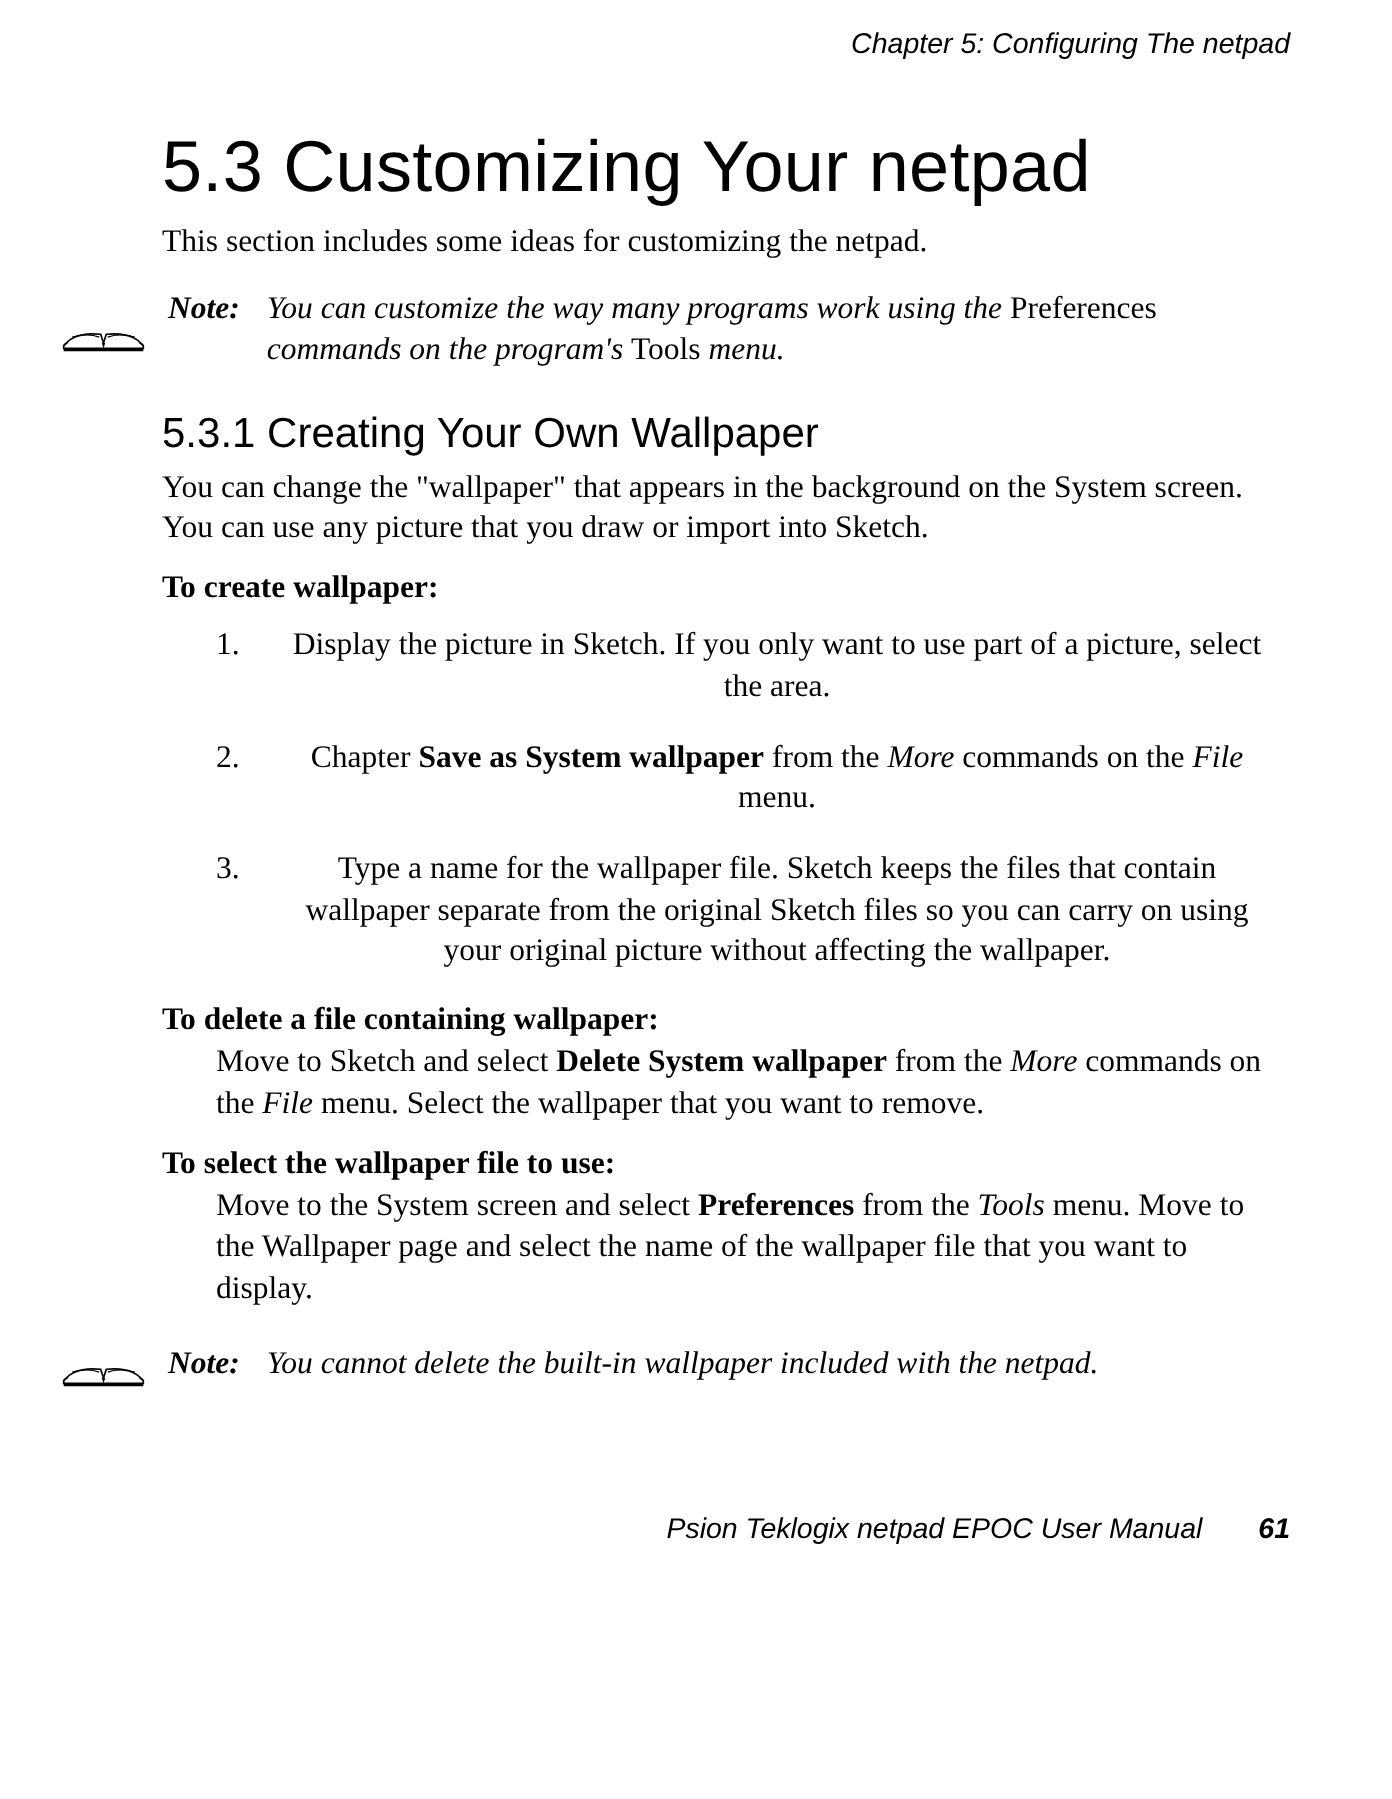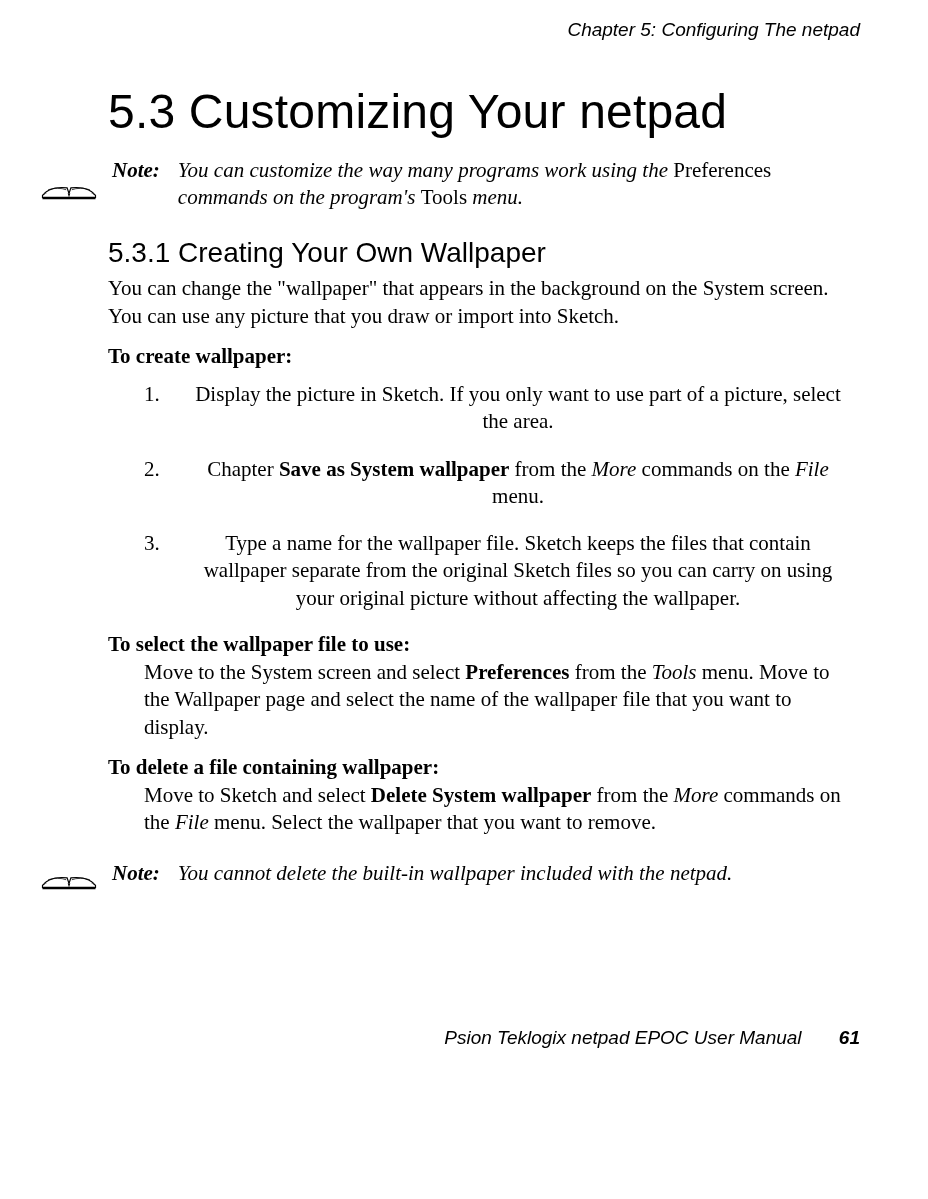--- a/index.html
+++ b/index.html
@@ -117,21 +117,21 @@
     margin: 0 0 2px 0;
   }
   .hang .hang-body {
     font-size: 21px;
     line-height: 1.3;
     margin: 0 0 14px 36px;
     max-width: 700px;
   }
   .footer {
     position: absolute;
-    bottom: 12px;
+    bottom: 30px;
     right: 68px;
     font-family: "Helvetica Neue", Helvetica, Arial, sans-serif;
     font-style: italic;
     font-size: 19px;
   }
   .footer .pg {
     font-weight: 700;
     font-style: italic;
     margin-left: 32px;
   }
@@ -141,20 +141,21 @@
 
 <div class="page">
 
   <div class="header">
     <div class="line1">Chapter 5:  Configuring The netpad</div>
   </div>
 
   <div class="content">
 
     <h1 class="h1">5.3  Customizing Your netpad</h1>
+    <p class="p">This section includes some ideas for customizing the netpad.</p>
 
     <div class="note-block">
       <svg class="note-icon" viewBox="0 0 60 38">
         <path d="M2 30 C2 30 8 22 28 24 L30 30 L32 24 C52 22 58 30 58 30 L58 32 L2 32 Z" fill="#fff" stroke="#000" stroke-width="1.2"></path>
         <path d="M4 28 C4 28 10 20 28 22 L30 28" fill="#fff" stroke="#000" stroke-width="1.2"></path>
         <path d="M56 28 C56 28 50 20 32 22 L30 28" fill="#fff" stroke="#000" stroke-width="1.2"></path>
         <path d="M8 24 C14 22 22 22 27 24" fill="none" stroke="#000" stroke-width="0.8"></path>
         <path d="M52 24 C46 22 38 22 33 24" fill="none" stroke="#000" stroke-width="0.8"></path>
         <path d="M2 32 L58 32 L58 34 L2 34 Z" fill="#000"></path>
       </svg>
@@ -173,30 +174,30 @@
 
     <ol class="steps">
       <li>Display the picture in Sketch. If you only want to use part of a picture, select the area.</li>
       <li>
         <span>Chapter </span><span class="bold">Save as System wallpaper</span><span> from the </span><span class="ital">More</span><span> commands on the </span><span class="ital">File</span><span> menu.</span>
       </li>
       <li>Type a name for the wallpaper file. Sketch keeps the files that contain wallpaper separate from the original Sketch files so you can carry on using your original picture without affecting the wallpaper.</li>
     </ol>
 
     <div class="hang">
+      <div class="hang-head">To delete a file containing wallpaper:</div>
+      <div class="hang-body">
+        <span>Move to Sketch and select </span><span class="bold">Delete System wallpaper</span><span> from the </span><span class="ital">More</span><span> commands on the </span><span class="ital">File</span><span> menu. Select the wallpaper that you want to remove.</span>
+      </div>
+    </div>
+
+    <div class="hang">
       <div class="hang-head">To select the wallpaper file to use:</div>
       <div class="hang-body">
         <span>Move to the System screen and select </span><span class="bold">Preferences</span><span> from the </span><span class="ital">Tools</span><span> menu. Move to the Wallpaper page and select the name of the wallpaper file that you want to display.</span>
-      </div>
-    </div>
-
-    <div class="hang">
-      <div class="hang-head">To delete a file containing wallpaper:</div>
-      <div class="hang-body">
-        <span>Move to Sketch and select </span><span class="bold">Delete System wallpaper</span><span> from the </span><span class="ital">More</span><span> commands on the </span><span class="ital">File</span><span> menu. Select the wallpaper that you want to remove.</span>
       </div>
     </div>
 
     <div class="note-block">
       <svg class="note-icon" viewBox="0 0 60 38">
         <path d="M2 30 C2 30 8 22 28 24 L30 30 L32 24 C52 22 58 30 58 30 L58 32 L2 32 Z" fill="#fff" stroke="#000" stroke-width="1.2"></path>
         <path d="M4 28 C4 28 10 20 28 22 L30 28" fill="#fff" stroke="#000" stroke-width="1.2"></path>
         <path d="M56 28 C56 28 50 20 32 22 L30 28" fill="#fff" stroke="#000" stroke-width="1.2"></path>
         <path d="M8 24 C14 22 22 22 27 24" fill="none" stroke="#000" stroke-width="0.8"></path>
         <path d="M52 24 C46 22 38 22 33 24" fill="none" stroke="#000" stroke-width="0.8"></path>

